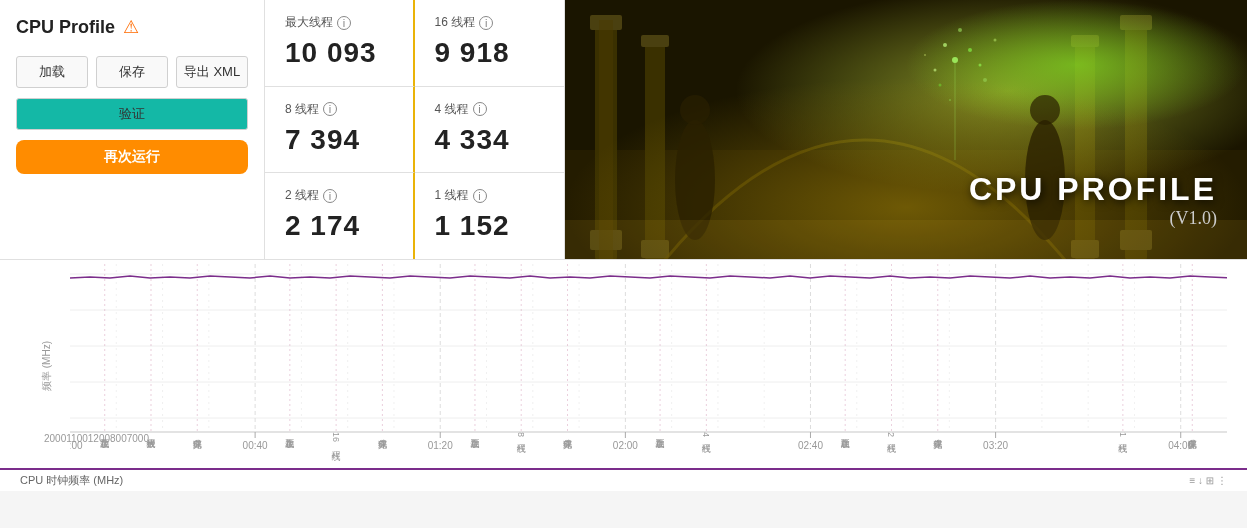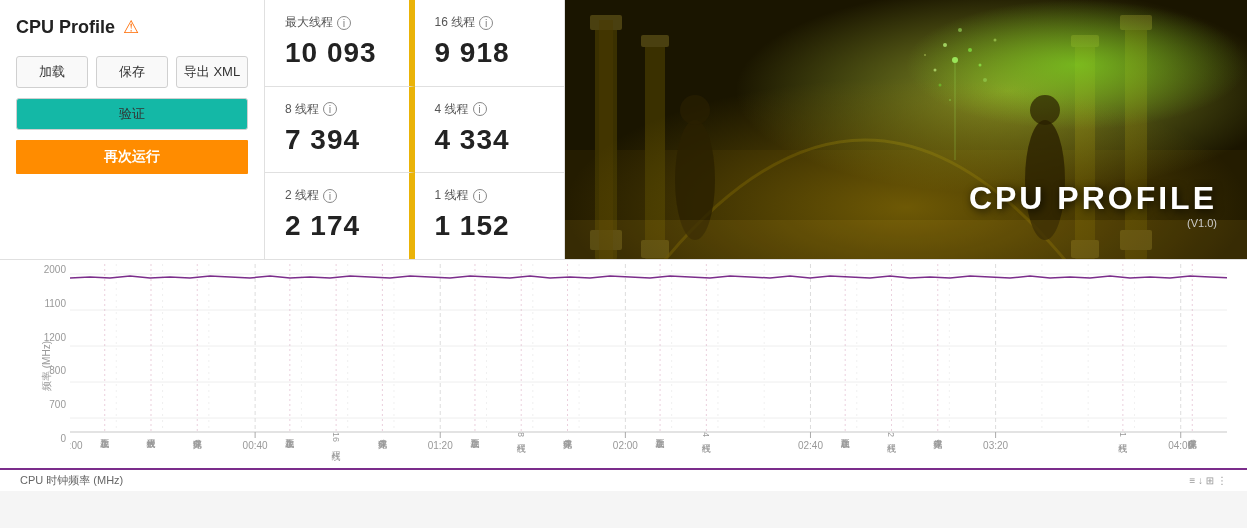--- a/index.html
+++ b/index.html
@@ -61,37 +61,37 @@
       color: #333;
       margin-bottom: 10px;
     }
     .btn-run {
       width: 100%;
       padding: 8px 0;
       font-size: 14px;
       background: #ff8c00;
       color: #fff;
       border: none;
-      border-radius: 1px;
+      border-radius: 8px;
       cursor: pointer;
       font-weight: bold;
     }
 
     
     .stats-grid {
       display: grid;
       grid-template-columns: 1fr 1fr;
       gap: 0;
       width: 300px;
       flex-shrink: 0;
       border-right: 1px solid #e0e0e0;
     }
     .stat-cell {
       padding: 14px 20px;
-      border-right: 6px solid #eab308;
+      border-right: 2px solid #eab308;
       border-bottom: 1px solid #e0e0e0;
     }
     .stat-cell:nth-child(2n) { border-right: none; }
     .stat-cell:nth-child(5), .stat-cell:nth-child(6) { border-bottom: none; }
     .stat-label {
       font-size: 12px;
       color: #555;
       display: flex;
       align-items: center;
       gap: 4px;
@@ -140,22 +140,23 @@
       color: #fff;
       text-align: right;
     }
     .hero-title-main {
       font-size: 32px;
       font-weight: bold;
       letter-spacing: 3px;
       text-shadow: 2px 2px 8px rgba(0,0,0,0.8);
     }
     .hero-title-version {
-      font-size: 11px;
+      font-size: 18px;
       color: #ccc;
+      font-family: Liberation Serif, serif;
     }
 
     
     .monitor-section {
       background: #fff;
       padding: 0;
     }
     .monitor-header {
       display: flex;
       align-items: center;
@@ -327,21 +328,21 @@
 
 <div class="monitor-section">
 
   <div class="chart-container">
     <div style="display:flex; position:relative;">
 
       <div style="width:50px; flex-shrink:0; position:relative;">
         <div style="position:absolute; left:2px; top:50%; transform:translateY(-50%) rotate(-90deg); font-size:10px; color:#999; white-space:nowrap; transform-origin:center center;">
           <span>频率 (MHz)</span>
         </div>
-        <div style="display:flex; flex-direction:column; justify-content:space-between; height:180px; align-items:flex-end; padding-right:4px; padding-left:24px;">
+        <div style="display:flex; justify-content:space-between; height:180px; align-items:flex-end; padding-right:4px; padding-left:24px;">
           <span style="font-size:10px;color:#999;">2000</span>
           <span style="font-size:10px;color:#999;">1100</span>
           <span style="font-size:10px;color:#999;">1200</span>
           <span style="font-size:10px;color:#999;">800</span>
           <span style="font-size:10px;color:#999;">700</span>
           <span style="font-size:10px;color:#999;">0</span>
         </div>
       </div>
 
       <div style="flex:1; position:relative;">

